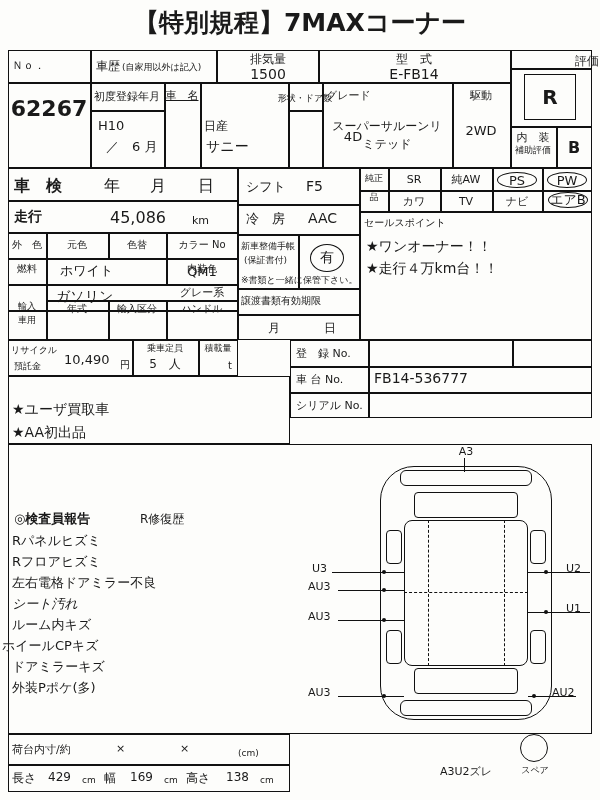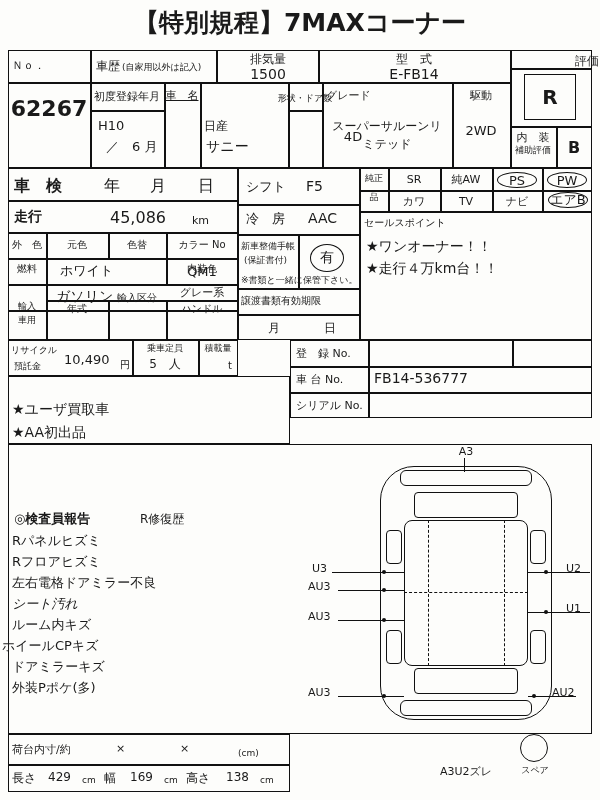--- a/index.html
+++ b/index.html
@@ -147,21 +147,21 @@
   <div class="tx ctr s10" style="left:166px;top:262px;width:72px;height:14px;">内装色</div>
   <div class="tx ctr s11" style="left:166px;top:284px;width:72px;height:16px;">グレー系</div>
 
   <div class="hline" style="left:8px;top:310px;width:230px;"></div>
   <div class="vline" style="left:108px;top:300px;height:40px;"></div>
   <div class="vline" style="left:166px;top:300px;height:40px;"></div>
   <div class="hline" style="left:46px;top:300px;width:192px;"></div>
   <div class="tx ctr s9" style="left:8px;top:300px;width:38px;height:12px;">輸入</div>
   <div class="tx ctr s9" style="left:8px;top:314px;width:38px;height:12px;">車用</div>
   <div class="tx ctr s10" style="left:46px;top:302px;width:62px;height:14px;">年式</div>
-  <div class="tx ctr s10" style="left:108px;top:291px;width:58px;height:14px;">輸入区分</div>
+  <div class="tx ctr s10" style="left:108px;top:302px;width:58px;height:14px;">輸入区分</div>
   <div class="tx ctr s10" style="left:166px;top:302px;width:72px;height:14px;">ハンドル</div>
 
   <div class="bx" style="left:8px;top:340px;width:230px;height:36px;"></div>
   <div class="vline" style="left:132px;top:340px;height:36px;"></div>
   <div class="vline" style="left:198px;top:340px;height:36px;"></div>
   <div class="tx lft s9" style="left:11px;top:344px;">リサイクル</div>
   <div class="tx lft s9" style="left:14px;top:360px;">預託金</div>
   <div class="tx lft s13" style="left:64px;top:352px;">10,490</div>
   <div class="tx lft s10" style="left:120px;top:358px;">円</div>
   <div class="tx ctr s9" style="left:132px;top:342px;width:66px;height:12px;">乗車定員</div>

